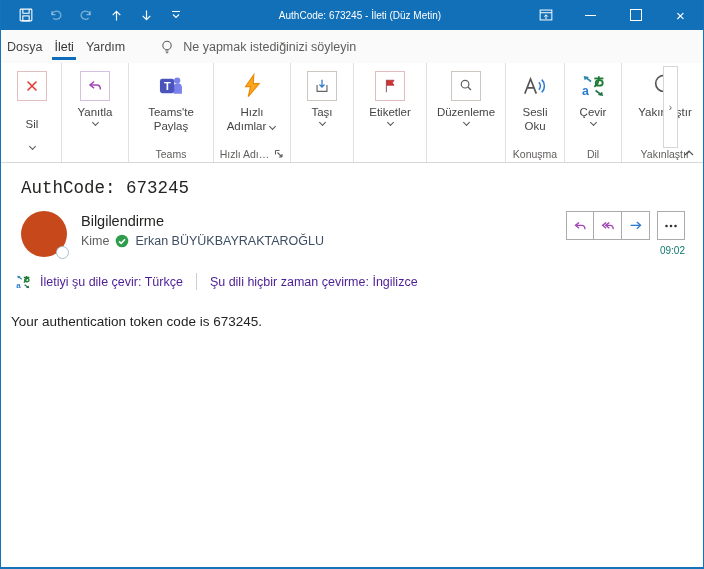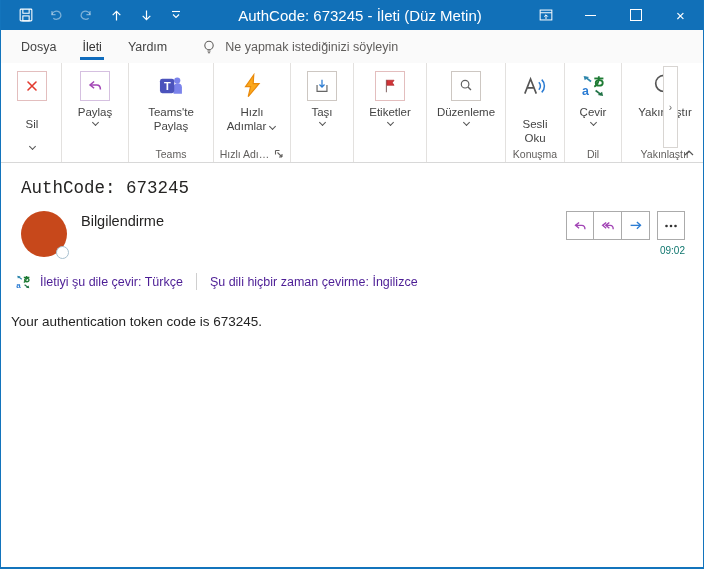--- a/index.html
+++ b/index.html
@@ -2,29 +2,29 @@
 <html><head>
 <meta charset="utf-8">
 <style>
   html,body{margin:0;padding:0;background:#e8e8e8;font-family:"Liberation Sans",sans-serif;}
   .window{position:relative;width:704px;height:569px;box-sizing:border-box;background:#fff;
     border-left:1px solid #1374BC;border-right:1px solid #1374BC;border-bottom:2px solid #1374BC;overflow:hidden;}
   
   .titlebar{position:relative;height:30px;background:#1170B8;display:flex;align-items:center;color:#fff;}
   .qat{display:flex;align-items:center;margin-left:10px;z-index:2;}
   .qat-btn{width:30px;height:30px;display:flex;align-items:center;justify-content:center;}
-  .win-title{position:absolute;left:0;right:0;text-align:center;font-size:15px;color:#fff;pointer-events:none;padding-left:16px;}
+  .win-title{position:absolute;left:0;right:0;text-align:center;font-size:10px;color:#fff;pointer-events:none;padding-left:16px;}
   .win-controls{margin-left:auto;display:flex;z-index:2;}
   .wc-btn{width:45px;height:30px;display:flex;align-items:center;justify-content:center;color:#fff;}
   .min-glyph{width:11px;height:1px;background:#fff;}
   .max-glyph{width:10px;height:10px;border:1px solid #fff;}
   .close-glyph{font-size:15px;line-height:1;color:#fff;}
   
   .tabrow{height:33px;background:#fafafa;display:flex;align-items:center;font-size:12.5px;color:#444;}
-  .tab{margin-left:14px;padding:0 6px 0 6px;height:100%;display:flex;align-items:center;position:relative;}
+  .tab{padding:0 6px 0 6px;height:100%;display:flex;align-items:center;position:relative;}
   .tab.active{color:#333;}
   .tab.active::after{content:"";position:absolute;left:4px;right:4px;bottom:3px;height:3px;background:#0F6CBD;}
   .tellme{display:flex;align-items:center;margin-left:28px;color:#605E5C;gap:8px;justify-content:flex-end;}
   
   .ribbon{position:relative;height:99px;background:#fff;border-bottom:1px solid #d8d8d8;display:flex;padding-left:2px;}
   .rgroup{display:flex;flex-direction:column;align-items:center;border-right:1px solid #e3e1df;padding:3px 4px 0 4px;}
   .rbtns{display:flex;flex:1;align-items:flex-start;}
   .rbtn{display:flex;flex-direction:column;align-items:center;text-align:center;font-size:11.5px;color:#444;line-height:1.2;padding:2px 3px 0 3px;}
   .icoslot{height:36px;display:flex;align-items:center;justify-content:center;margin-bottom:2px;}
   .icoframe{width:30px;height:30px;border:1px solid #CDC7C2;background:#fff;display:flex;align-items:center;justify-content:center;box-sizing:border-box;}
@@ -161,21 +161,21 @@
       <div class="rbtns">
         <div class="rbtn" style="width:52px;">
           <div class="icoslot">
               <div class="icoframe f-pur">
             <svg width="18" height="18" viewBox="0 0 20 20">
               <path d="M9 5 L4.5 8.8 L9 12.5" fill="none" stroke="#A245B5" stroke-width="1.7"></path>
               <path d="M4.5 8.8 H12 C14.8 8.8 16 11 16 13.8" fill="none" stroke="#A245B5" stroke-width="1.7"></path>
             </svg>
           </div>
             </div>
-          <span>Paylaş</span>
+          <span>Yanıtla</span>
           <span class="chv"></span>
         </div>
       </div>
       <div class="glabel"></div>
     </div>
 
     <div class="rgroup">
       <div class="rbtns">
         <div class="rbtn" style="width:70px;">
           <div class="icoslot">
@@ -264,21 +264,21 @@
             </div>
           <span>Düzenleme</span>
           <span class="chv"></span>
         </div>
       </div>
       <div class="glabel"></div>
     </div>
 
     <div class="rgroup">
       <div class="rbtns">
-        <div class="rbtn" style="width:44px;gap:12px;">
+        <div class="rbtn" style="width:44px;">
           <div class="icoslot">
             <svg width="28" height="26" viewBox="0 0 22 20">
               <path d="M3 16 L7.5 4.5 L12 16 M4.8 11.5 H10.2" fill="none" stroke="#555" stroke-width="1.3"></path>
               <path d="M14 7 a4.2 4.2 0 0 1 0 6" fill="none" stroke="#2B7CD3" stroke-width="1.2"></path>
               <path d="M16.3 5 a7 7 0 0 1 0 10" fill="none" stroke="#2B7CD3" stroke-width="1.2"></path>
             </svg>
           </div>
           <span>
             <span>Sesli</span><br>
             <span>Oku</span>
@@ -336,20 +336,28 @@
   <div class="content">
     <div class="subject">AuthCode: 673245</div>
 
     <div class="hdr">
       <div class="avatar-wrap">
         <div class="avatar"></div>
         <div class="presence"></div>
       </div>
       <div class="hdr-info">
         <div class="sender">Bilgilendirme</div>
+        <div class="to-row">
+          <span class="to-label">Kime</span>
+          <svg width="14" height="14" viewBox="0 0 14 14">
+            <circle cx="7" cy="7" r="6.3" fill="#2E9E4C"></circle>
+            <path d="M4 7.3 L6.2 9.4 L10 5.2" fill="none" stroke="#fff" stroke-width="1.6"></path>
+          </svg>
+          <span class="recipient">Erkan BÜYÜKBAYRAKTAROĞLU</span>
+        </div>
       </div>
       <div class="hdr-right">
         <div class="actions">
           <div class="act-group">
             <div class="act-btn">
               <svg width="18" height="18" viewBox="0 0 20 20">
                 <path d="M9 6 L5 9.3 L9 12.6" fill="none" stroke="#A245B5" stroke-width="1.5"></path>
                 <path d="M5 9.3 H12 C14.4 9.3 15.5 11.2 15.5 13.6" fill="none" stroke="#A245B5" stroke-width="1.5"></path>
               </svg>
             </div>

